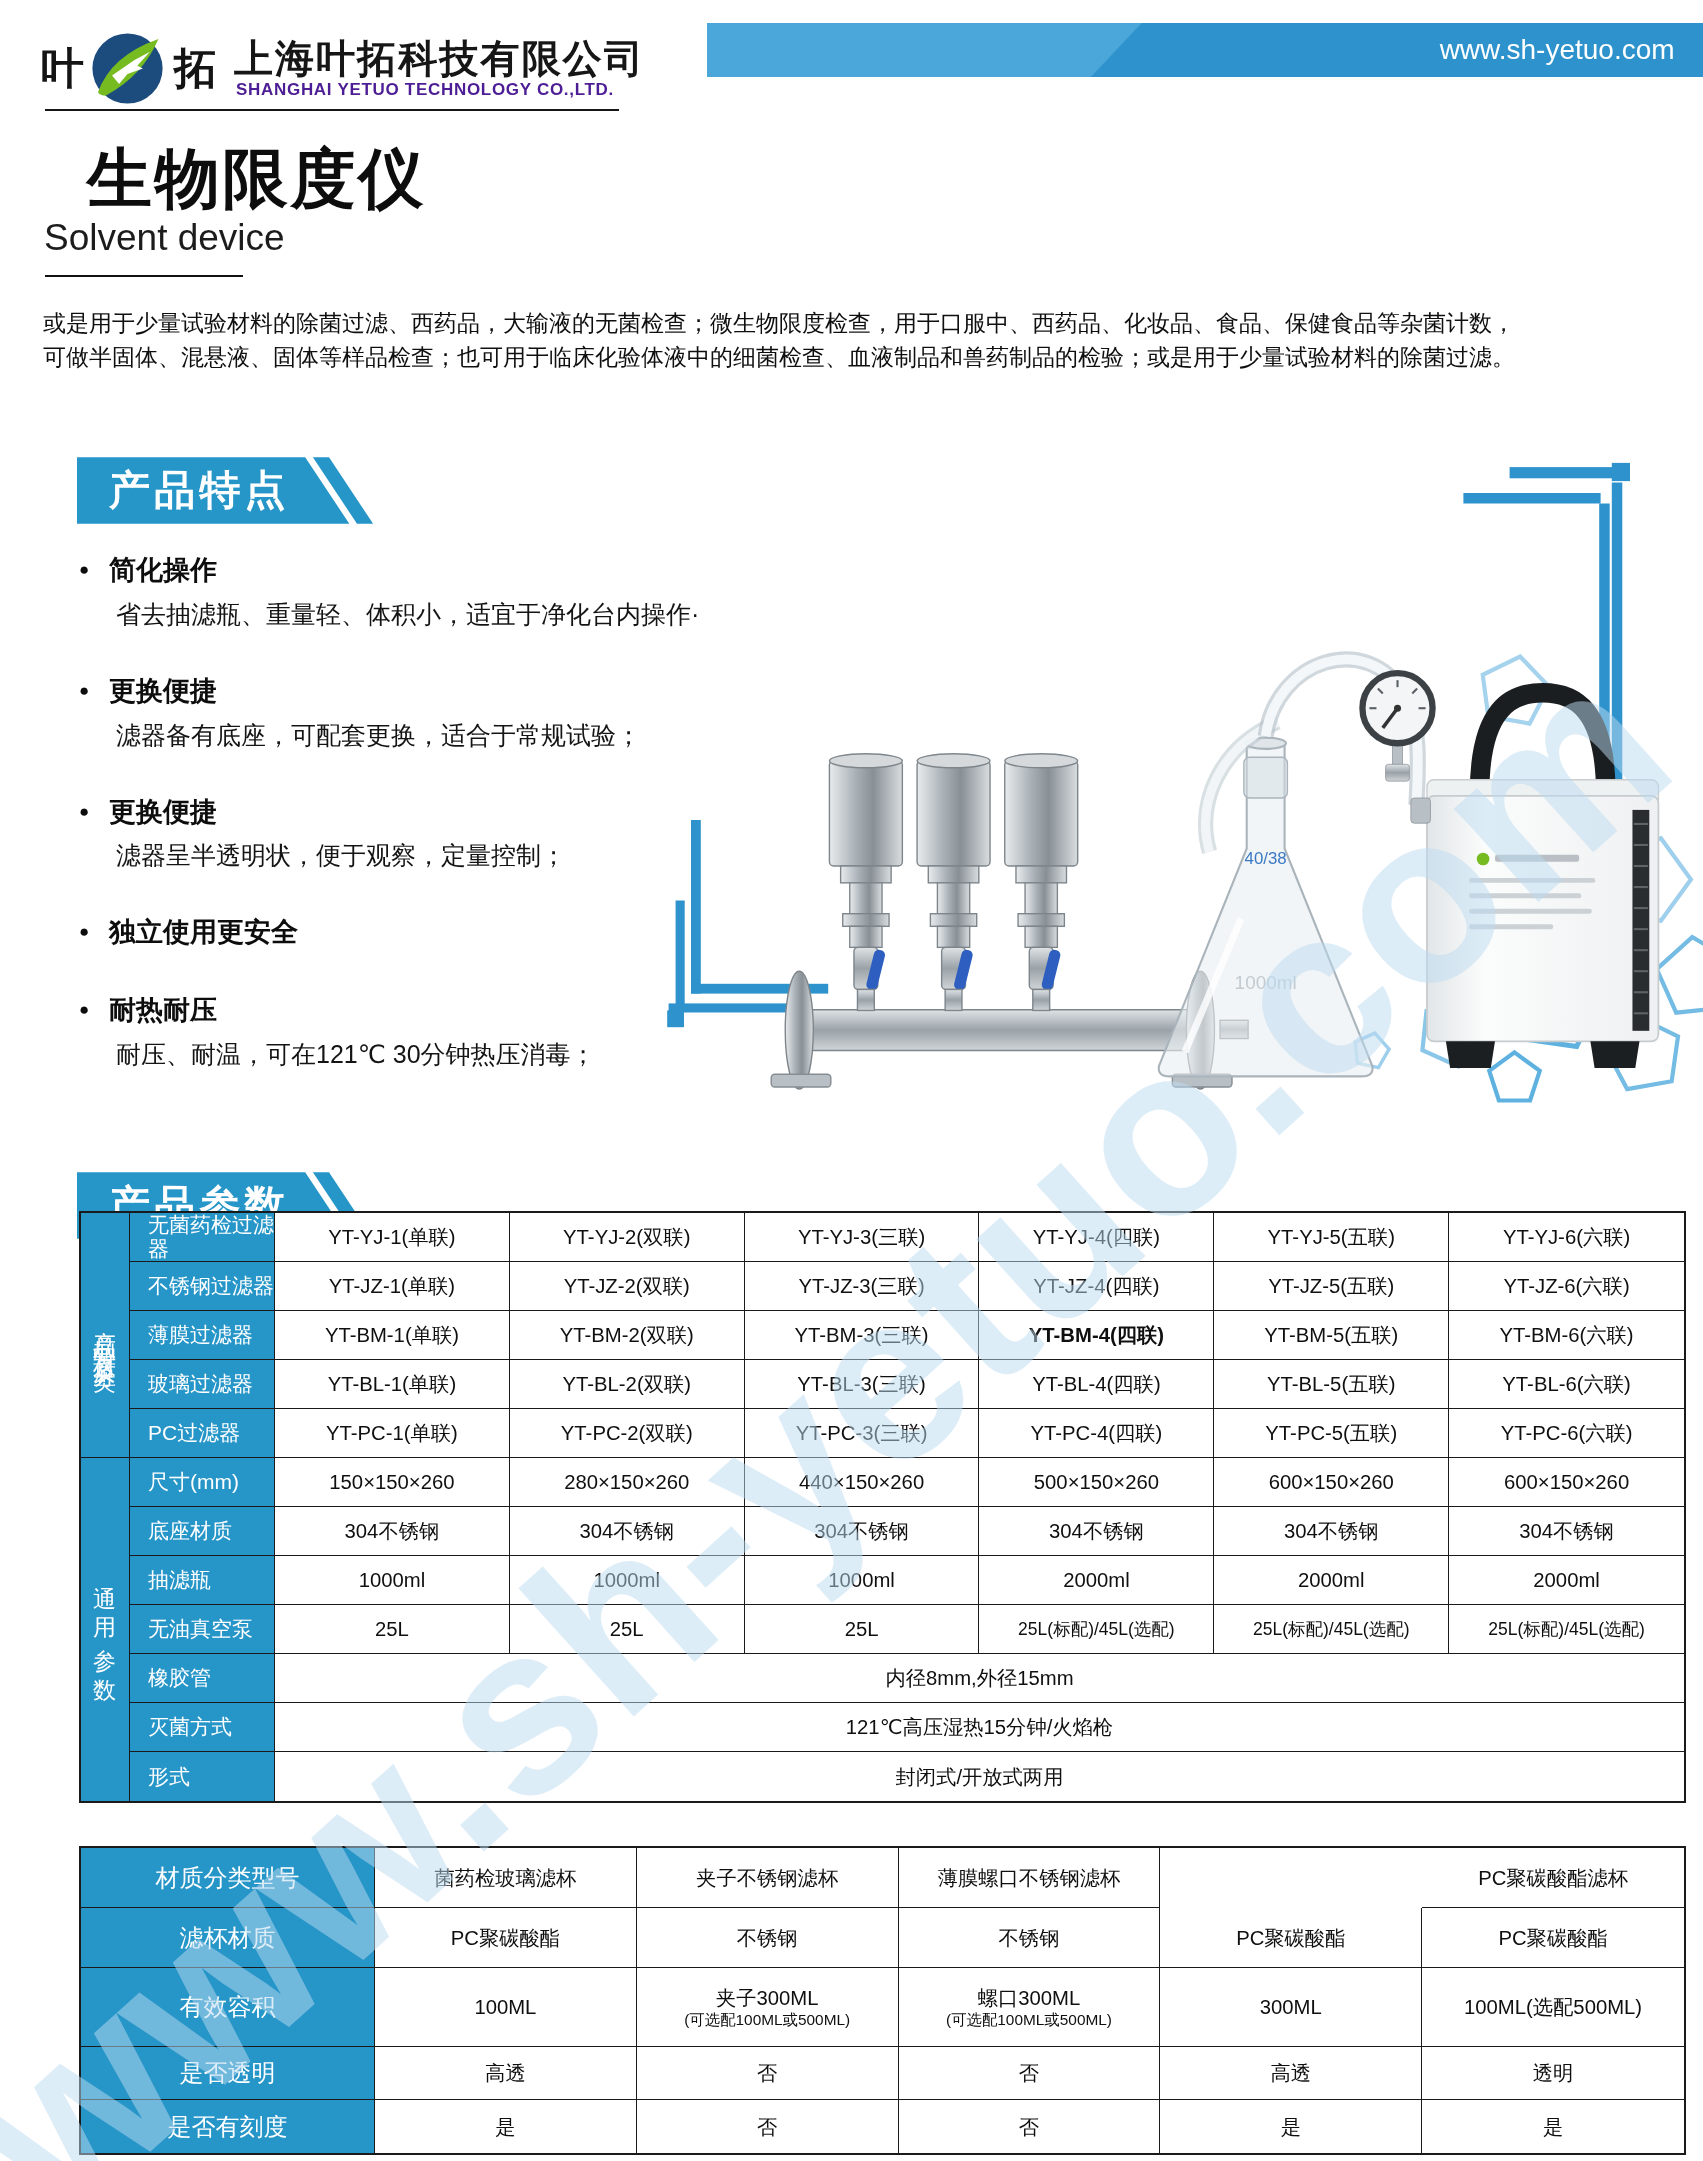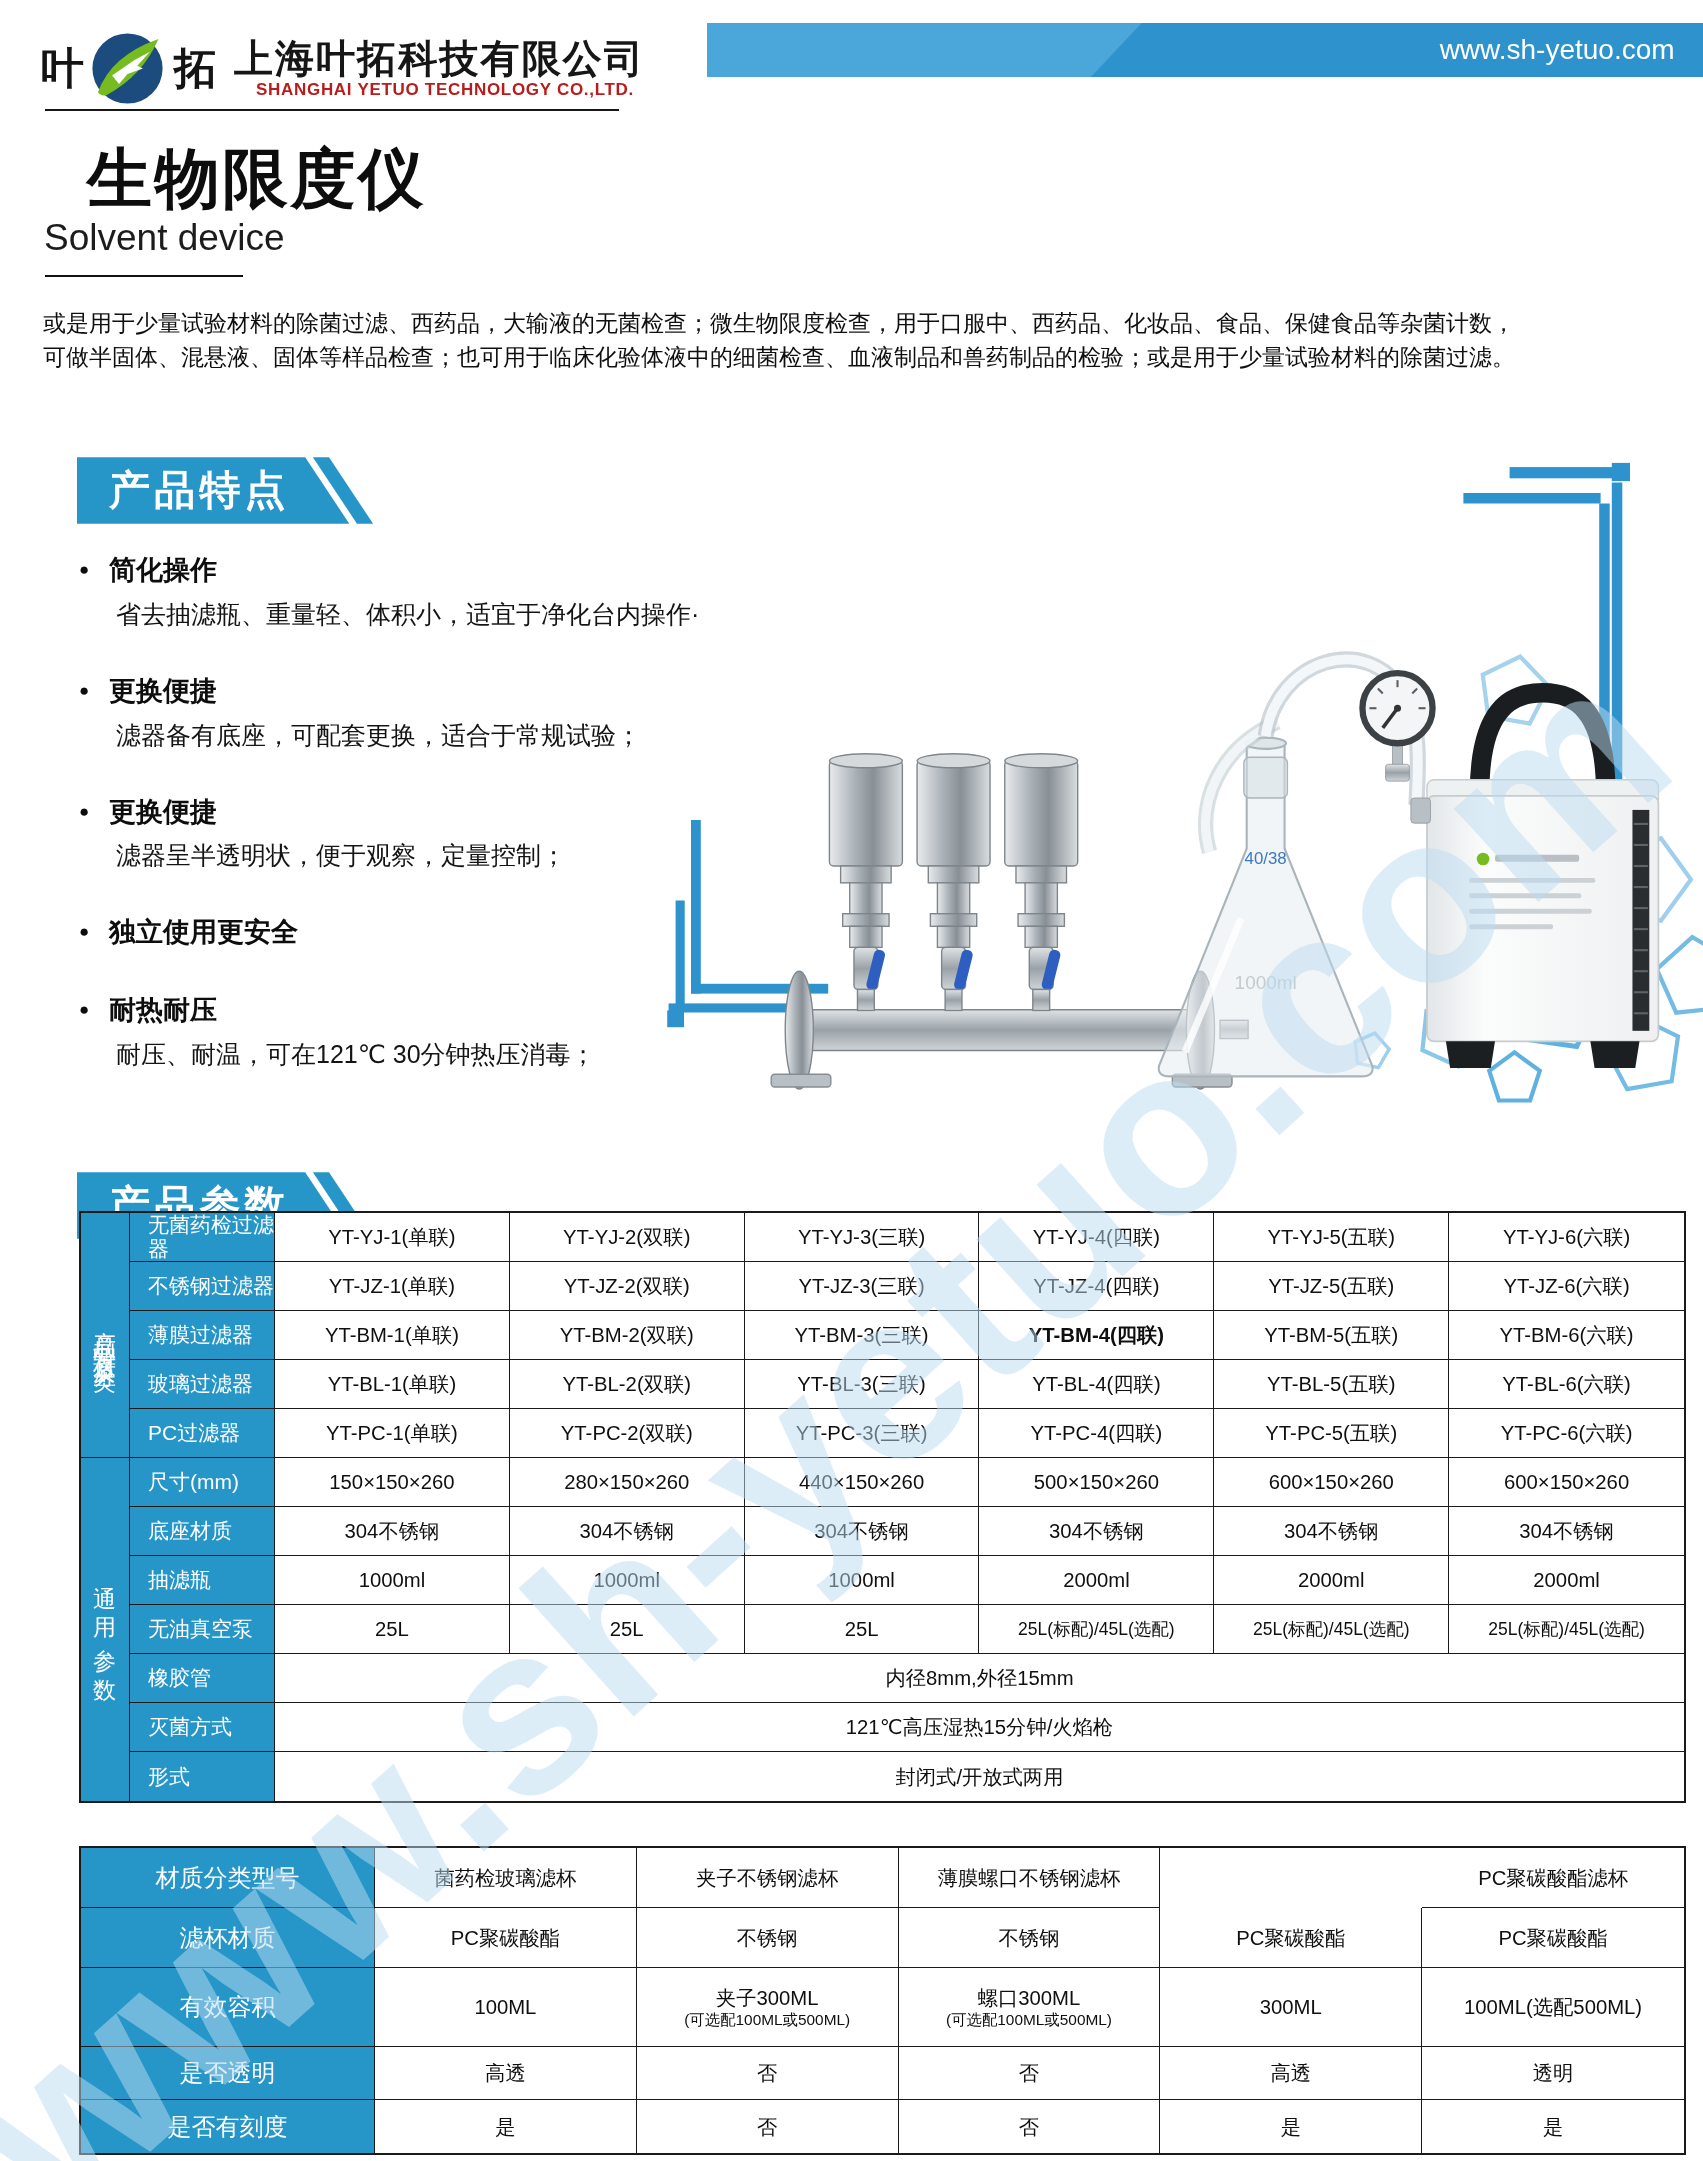--- a/index.html
+++ b/index.html
@@ -16,21 +16,21 @@
   }
   
   .logo-char { position:absolute; top:34px; font-family:"Liberation Serif","DejaVu Serif",serif;
     font-weight:bold; font-size:43px; line-height:70px; color:#141414; }
   .logo-char.left { left:41px; }
   .logo-char.right { left:174px; }
   .emblem { position:absolute; left:91px; top:32px; width:73px; height:73px; }
   .company-cn { position:absolute; left:234px; top:32px; font-size:39px; font-weight:bold;
     letter-spacing:2.1px; color:#161616; }
   .company-en { position:absolute; left:236px; top:80px; font-size:17px; font-weight:600;
-    letter-spacing:0.7px; color:#b91c1c;margin-left:20px; }
+    letter-spacing:0.7px; color:#4c1d95; }
   .header-rule { position:absolute; left:45px; top:109px; width:574px; height:2.1px; background:#161616; }
   .site-banner { position:absolute; left:707px; top:23px; width:997px; height:54px; background:#2E93CC; }
   .site-banner .lighter { position:absolute; inset:0; background:#4BA7DA;
     clip-path:polygon(0 0, 43.6% 0, 38.5% 100%, 0 100%); }
   .site-banner .url { position:absolute; right:29.4px; top:0; height:54px; display:flex; align-items:center;
     color:#fff; font-size:28px; }
   
   .title-cn { position:absolute; left:42px; top:135px; font-size:65px; font-weight:bold; letter-spacing:2.8px; color:#0d0d0d;margin-left:45px; }
   .title-en { position:absolute; left:44px; top:217px; font-size:37px; color:#1c1c1c; }
   .title-underline { position:absolute; left:45px; top:275px; width:198px; height:2.1px; background:#111; }

